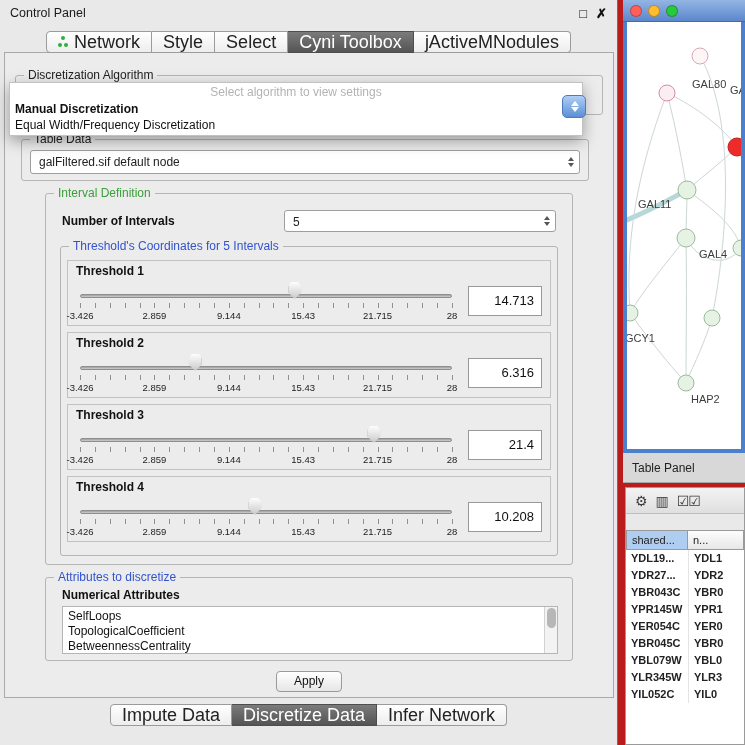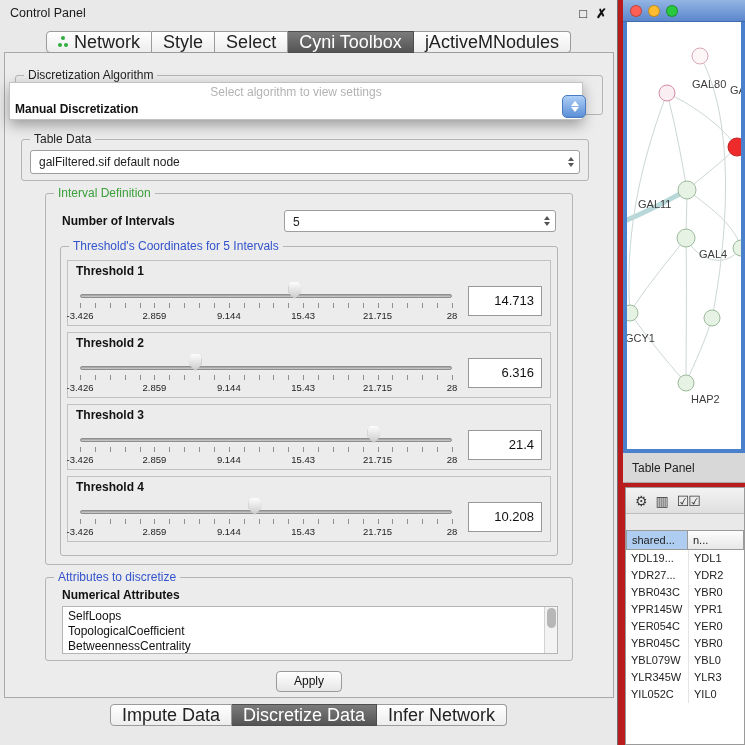--- a/index.html
+++ b/index.html
@@ -95,21 +95,21 @@
   #table-window { position:absolute; left:2px; top:487px; width:120px; height:258px; background:#e9e9e9; border:1px solid #9a9a9a; }
   #table-toolbar { height:26px; border-bottom:1px solid #bdbdbd; display:flex; align-items:center; gap:9px; padding-left:9px; background:linear-gradient(#f3f3f3,#dfdfdf); }
   .tb-ic { font-size:14px; color:#3a3a3a; letter-spacing:-1px; }
   #tbl-header { display:flex; height:20px; margin-top:16px; }
   .tbl-hcell { width:62px; border:1px solid #9a9a9a; border-left:none; font-size:11px; color:#222; padding:3px 0 0 5px; background:linear-gradient(#fdfdfd,#e7e7e7); overflow:hidden; white-space:nowrap; }
   .tbl-hcell:first-child { border-left:1px solid #9a9a9a; }
   .tbl-hcell.sel { background:#aecdf0; }
   .tbl-hcell:last-child { flex:1; }
   #tbl-body { background:#fff; position:absolute; left:0; right:0; bottom:0; top:62px; overflow:hidden; }
   .tbl-row { display:flex; height:17px; background:#fff; }
-  .tbl-cell { width:62px; font-size:11px; color:#222; padding:2px 0 0 5px; overflow:hidden; white-space:nowrap; }
+  .tbl-cell { width:62px; font-size:11px; color:#222; padding:2px 0 0 5px; overflow:hidden; white-space:nowrap;font-weight:bold; }
   .tbl-cell:last-child { flex:1; border-left:1px solid #e4e4e4; }
 </style>
 </head>
 <body>
 
 <div id="root">
 
   <div id="control-panel">
     <div class="cp-titlebar">
       <span>Control Panel</span>
@@ -141,20 +141,21 @@
     <div class="cp-body">
 
       <div class="groupbox" id="gb-algo">
         <span class="gb-title">Discretization Algorithm</span>
       </div>
 
       <div class="algo-popup">
         <div class="algo-placeholder">Select algorithm to view settings</div>
         <div id="algo-options">
             <div class="algo-opt first">Manual Discretization</div>
+            <div class="algo-opt">Equal Width/Frequency Discretization</div>
           </div>
       </div>
       <div class="combo-btn-blue"></div>
 
       <div class="groupbox" id="gb-tabledata">
         <span class="gb-title">Table Data</span>
         <div class="combo" id="tabledata-combo">
           <span class="val">galFiltered.sif default node</span>
           <span class="arrows">
               <i class="up"></i>

